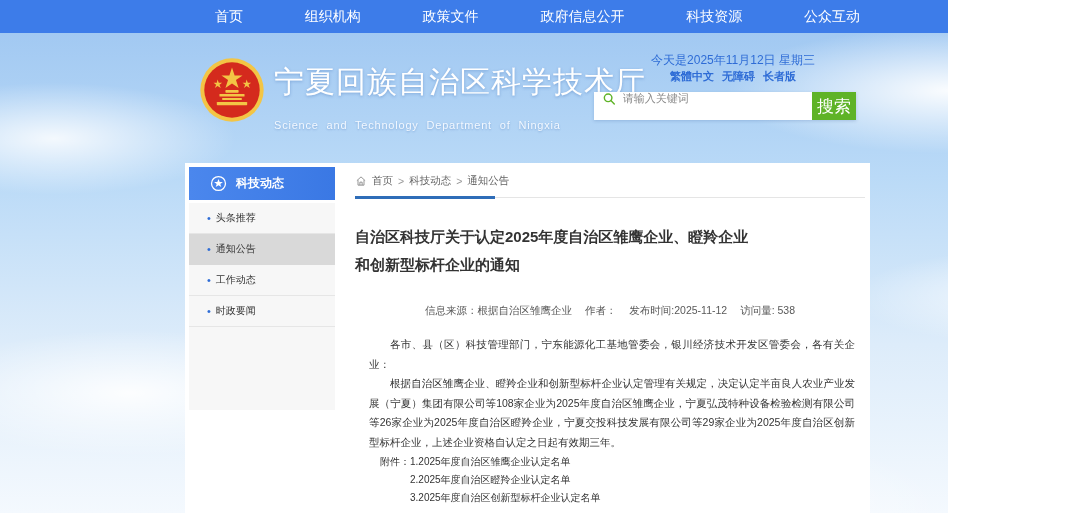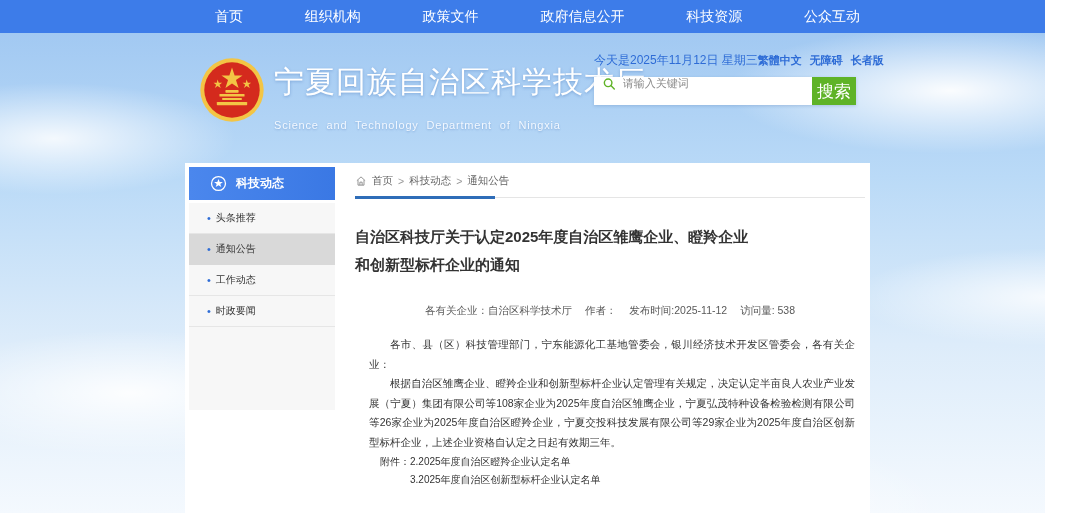--- a/index.html
+++ b/index.html
@@ -1,18 +1,18 @@
 <!DOCTYPE html>
 <html><head>
 <meta charset="utf-8">
 <style>
   * { margin:0; padding:0; box-sizing:border-box; }
   html,body { width:1080px; height:513px; overflow:hidden;
     font-family:"Liberation Sans","DejaVu Sans",sans-serif; }
-  .page { position:relative; width:1045px; height:513px; background:#4d7c0f; overflow:hidden; }
+  .page { position:relative; width:948px; height:513px; background:#4d7c0f; overflow:hidden; }
 
   
   .topnav { position:absolute; top:0; left:0; width:1080px; height:33px;
     background:#3d7ce9; display:flex; align-items:center; }
   .topnav-items { display:flex; margin-left:215px; width:645px; justify-content:space-between; }
   .nav-item { color:#fff; font-size:14px; text-decoration:none; cursor:pointer; white-space:nowrap; }
 
   
   .sky { position:absolute; top:33px; left:0; width:1080px; height:480px;
     background:
@@ -24,21 +24,21 @@
       linear-gradient(180deg,#a2c9f2 0%,#badaf7 30%,#ddecfa 65%,#f4f9fe 100%); }
 
   
   .logo { position:absolute; left:199px; top:24px; width:66px; height:66px; }
   .site-titles { position:absolute; left:274px; top:29px; }
   .site-title { color:#fff; font-size:30px; font-weight:normal; letter-spacing:1px;
     text-shadow:0 1px 3px rgba(30,80,160,.35); white-space:nowrap; }
   .site-sub { color:#f2f8ff; font-size:11px; letter-spacing:.8px; word-spacing:4px;
     margin-top:16px; white-space:nowrap; text-shadow:0 1px 2px rgba(30,80,160,.3); }
   .header-right { position:absolute; left:594px; top:19px; width:278px; }
-  .date-row { display:flex; justify-content:space-between; align-items:center; }
+  .date-row { display:flex; justify-content:space-between; align-items:center;flex-direction:column; }
   .date-text { color:#2e6cd6; font-size:12px; white-space:nowrap; }
   .quick-links { display:flex; gap:8px;font-weight:bold; }
   .quick-link { color:#2e6cd6; font-size:11px; cursor:pointer; white-space:nowrap; }
   .search-row { margin-top:8px; display:flex; height:28px; width:262px;
     box-shadow:0 1px 3px rgba(60,100,160,.25); }
   .search-box { flex:1; background:#fff; display:flex; align-items:flex-start; padding:0 9px; gap:7px; }
   .search-box input { border:none; outline:none; font-size:11px; color:#333; width:100%;
     font-family:inherit; background:transparent; }
   .search-box input::placeholder { color:#8a8a8a; }
   .search-btn { width:44px; background:#5fb327; color:#fff; font-size:17px; border:none;
@@ -176,34 +176,35 @@
       </div>
       <div class="rule"></div>
       <div class="rule-blue"></div>
 
       <h1 class="article-title">
         <span style="display:block">自治区科技厅关于认定2025年度自治区雏鹰企业、瞪羚企业</span>
         <span style="display:block">和创新型标杆企业的通知</span>
       </h1>
 
       <div class="article-meta">
-        <span>各有关企业：自治区科学技术厅</span>
+        <span>信息来源：根据自治区雏鹰企业</span>
         <span>作者：</span>
         <span>发布时间:2025-11-12</span>
         <span>访问量: 538</span>
       </div>
 
       <div class="article-body">
         <p>各市、县（区）科技管理部门，宁东能源化工基地管委会，银川经济技术开发区管委会，各有关企业：</p>
         <p>根据自治区雏鹰企业、瞪羚企业和创新型标杆企业认定管理有关规定，决定认定半亩良人农业产业发展（宁夏）集团有限公司等108家企业为2025年度自治区雏鹰企业，宁夏弘茂特种设备检验检测有限公司等26家企业为2025年度自治区瞪羚企业，宁夏交投科技发展有限公司等29家企业为2025年度自治区创新型标杆企业，上述企业资格自认定之日起有效期三年。</p>
       </div>
 
       <div class="attachments">
         <span class="attach-label">附件：</span>
         <span class="attach-items">
+          <div class="attach-item">1.2025年度自治区雏鹰企业认定名单</div>
           <div class="attach-item">2.2025年度自治区瞪羚企业认定名单</div>
           <div class="attach-item">3.2025年度自治区创新型标杆企业认定名单</div>
         </span>
       </div>
 
     </div>
   </div>
 </div>
 
 </body></html>

